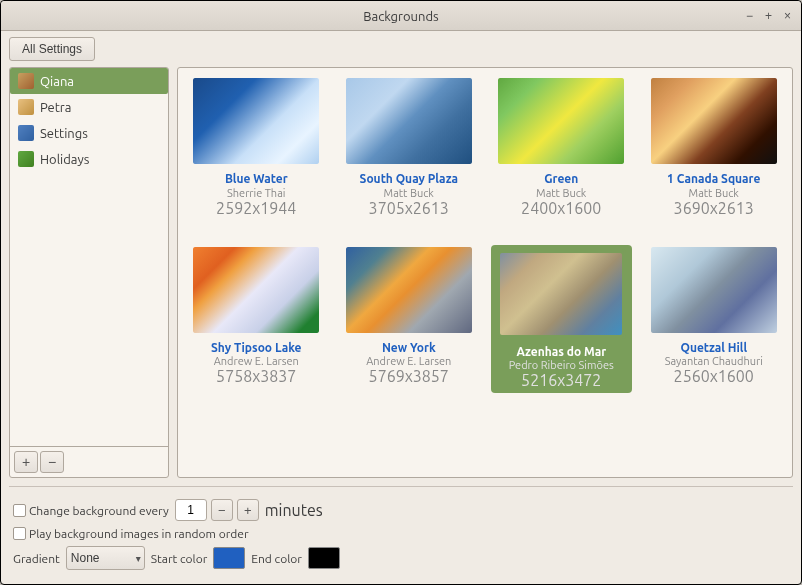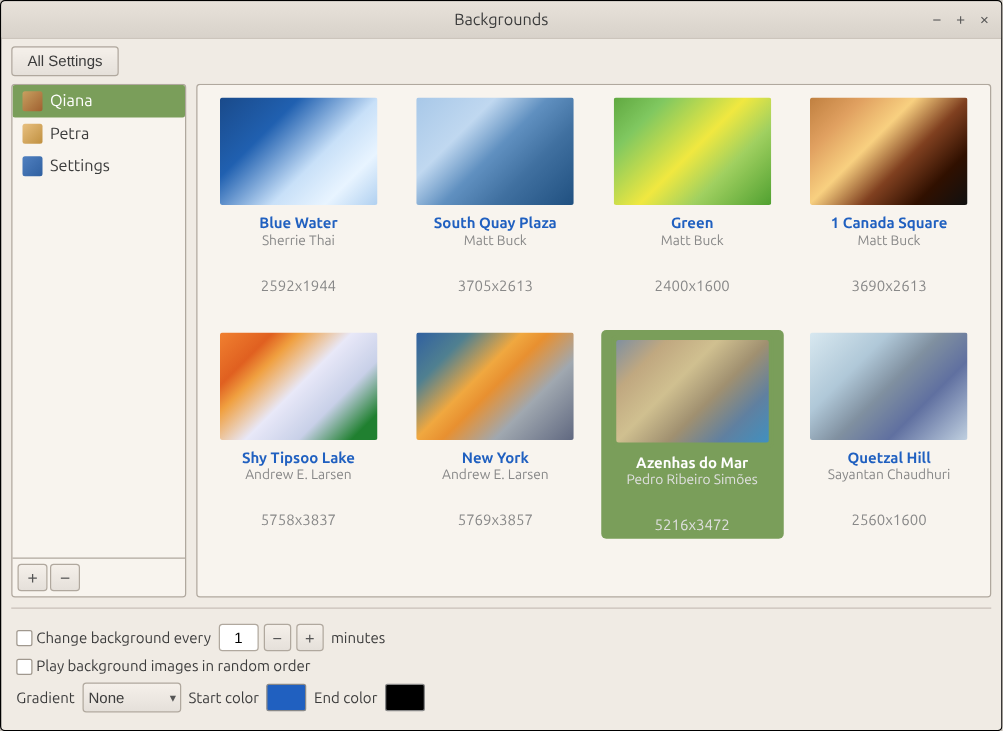--- a/index.html
+++ b/index.html
@@ -68,21 +68,21 @@
       cursor: pointer;
     }
     .main-content {
       display: flex;
       flex: 1;
       padding: 0 8px 8px 8px;
       gap: 8px;
       overflow: hidden;
     }
     .sidebar {
-      width: 140px;
+      width: 160px;
       flex-shrink: 0;
       display: flex;
       flex-direction: column;
       border: 1px solid #b0a89e;
       border-radius: 3px;
       background: #f8f4ee;
     }
     .sidebar-list {
       flex: 1;
       overflow-y: auto;
@@ -200,24 +200,23 @@
       line-height: 1.3;
     }
     .image-item.selected .image-name { color: white; }
     .image-author {
       font-size: 11px;
       color: #888;
       text-align: center;
     }
     .image-item.selected .image-author { color: #e0e0e0; }
     .image-dims {
-      font-size: 12px;
+      font-size: 16px;
       color: #888;
       text-align: center;
-      margin-top: 24px;
     }
     .image-item.selected .image-dims { color: #e0e0e0; }
 
     .bottom-controls {
       padding: 6px 12px 8px 12px;
       flex-shrink: 0;
     }
     .control-row {
       display: flex;
       align-items: center;
@@ -301,21 +300,21 @@
       height: 22px;
       border: 1px solid #888;
       border-radius: 2px;
       cursor: pointer;
     }
     .label-text {
       font-size: 12px;
       color: #3c3c3c;
     }
     .minutes-text {
-      font-size: 12px;
+      font-size: 16px;
       color: #3c3c3c;
     }
     .divider-line {
       height: 1px;
       background: #c8c0b8;
       margin: 0 8px 6px 8px;
     }
   </style>
 </head>
 <body>
@@ -342,20 +341,24 @@
           <span>Qiana</span>
         </div>
         <div class="sidebar-item">
           <div class="sidebar-icon icon-petra"></div>
           <span>Petra</span>
         </div>
         <div class="sidebar-item">
           <div class="sidebar-icon icon-pictures"></div>
           <span>Settings</span>
         </div>
+        <div class="sidebar-item">
+          <div class="sidebar-icon icon-holidays"></div>
+          <span>Holidays</span>
+        </div>
       </div>
       <div class="sidebar-footer">
         <button class="sidebar-footer-btn">+</button>
         <button class="sidebar-footer-btn">−</button>
       </div>
     </div>
 
     <div class="grid-panel">
       <div class="grid-scroll">
         <div class="image-grid">

